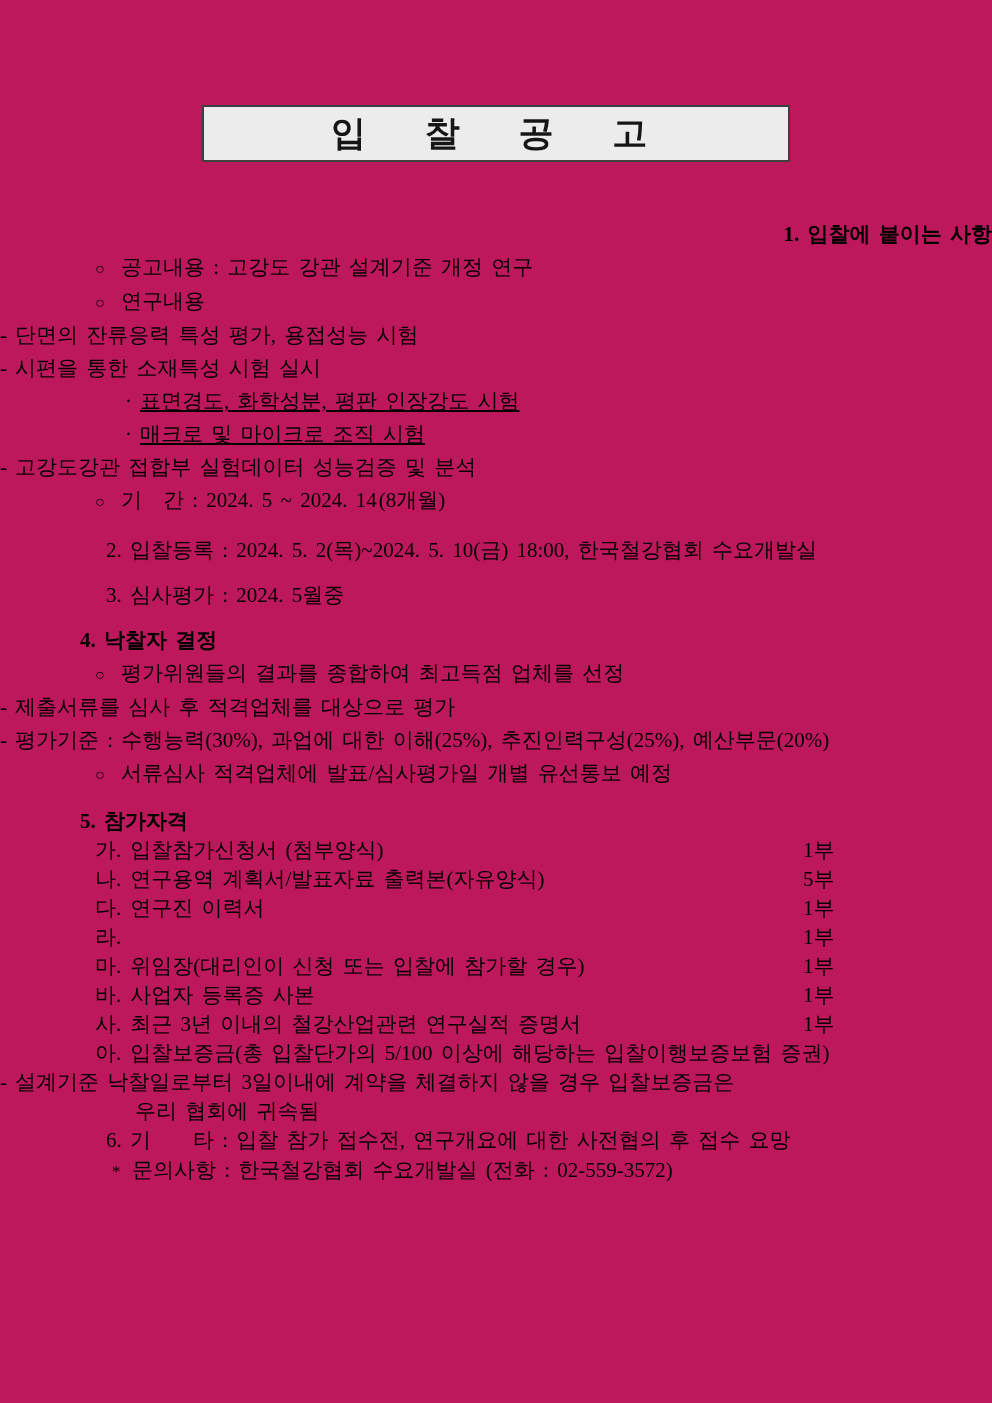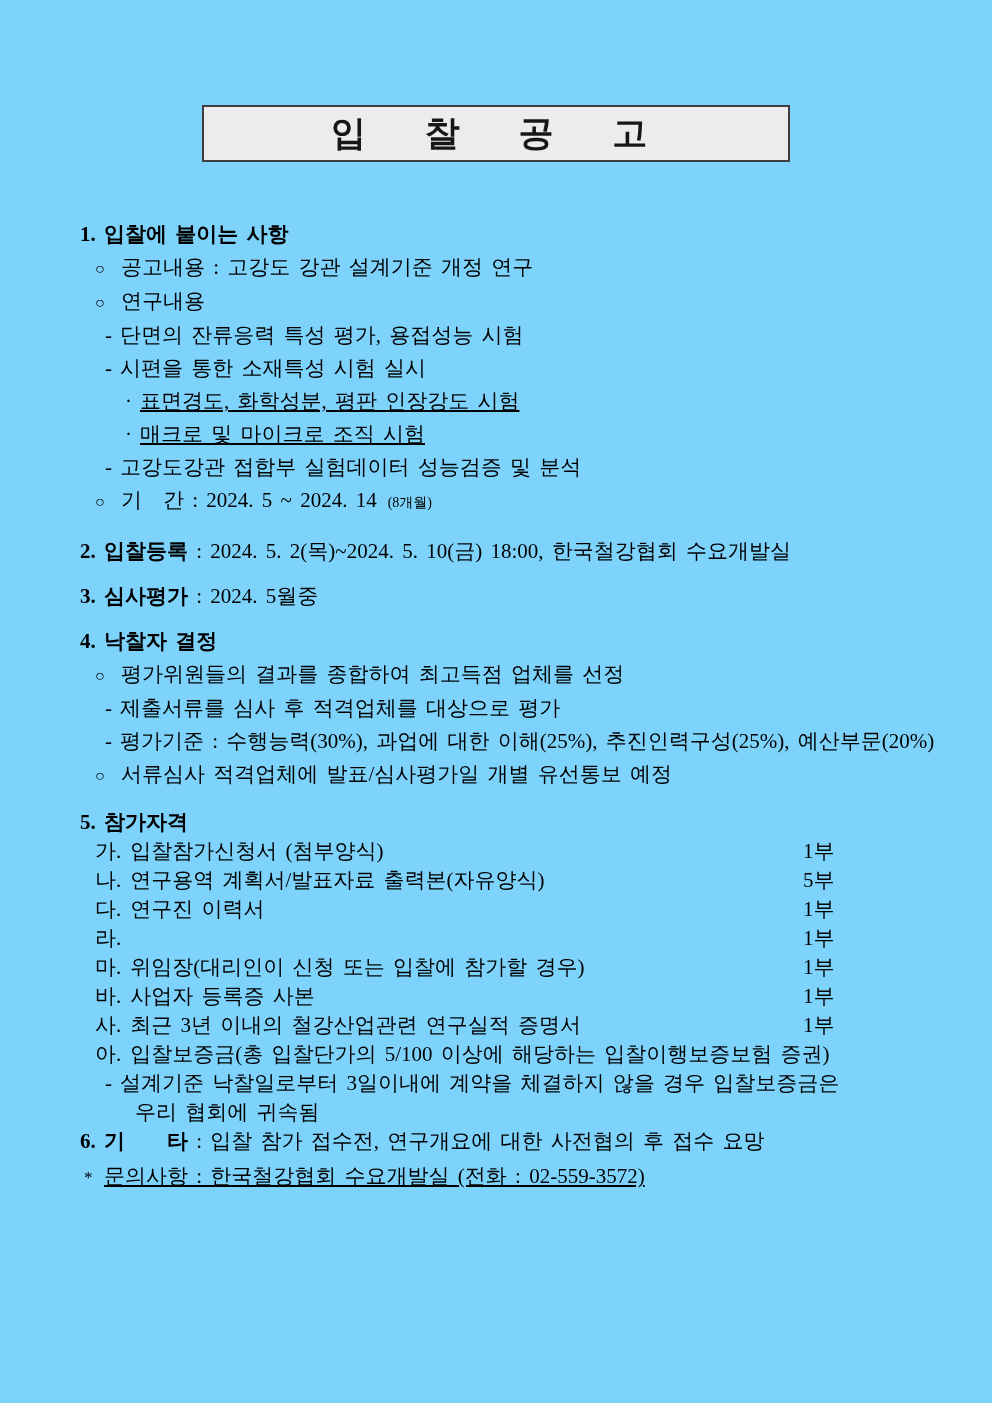--- a/index.html
+++ b/index.html
@@ -7,21 +7,21 @@
     width: 992px; height: 1403px;
     background: #ffffff;
     font-family: "Liberation Serif", "DejaVu Serif", serif;
     color: #000000;
     font-size: 21px;
   }
   .page {
     position: relative;
     width: 992px; height: 1403px;
     overflow: hidden;
-    background: #7dd3fc;
+    background: #be185d;
   }
   .title-box {
     margin: 105px 0 0 202px;
     width: 584px; height: 53px;
     border: 2px solid #3f3f3f;
     background: #ececec;
     display: flex; align-items: center; justify-content: center;
   }
   .title-text {
     font-size: 35px;
@@ -31,68 +31,67 @@
     white-space: pre;
     color: #161616;
   }
   .heading {
     margin-left: 80px;
     font-weight: bold;
     line-height: 33px;
     white-space: pre;
     word-spacing: 3px;
   }
-  .h1 { margin-top: 56px; }
+  .h1 { margin-top: 56px; text-align: right; }
   .numline {
     margin-left: 80px;
     line-height: 33px;
     white-space: pre;
     word-spacing: 3px;
   }
-  .numline .lbl { font-weight: bold; }
+  .numline .lbl { font-weight: normal; margin-left: 26px; }
   .s2 { margin-top: 16px; }
   .s3 { margin-top: 12px; }
   .h4 { margin-top: 12px; }
   .h5 { margin-top: 15px; line-height: 30px; }
   .line {
     line-height: 33px;
     white-space: pre;
     word-spacing: 3px;
   }
   .line .b { display: inline-block; }
   .line.o { padding-left: 95px; }
   .line.o .b { width: 26px; font-size: 16px; }
-  .line.d { padding-left: 105px; }
+  .line.d { }
   .line.d .b { width: 15px; }
   .line.dot { padding-left: 125px; text-decoration: underline; }
   .line.dot .b { width: 15px; }
-  .small { font-size: 14px; margin-left: 11px; }
+  .small { font-size: 21px; margin-left: 2px; }
   .rows { margin-left: 95px; width: 752px; }
   .row {
     display: flex;
     line-height: 29px;
     white-space: pre;
     word-spacing: 3px;
   }
   .row .rl { margin-right: 9px; }
   .row .copies { margin-left: auto; width: 44px; text-align: left; flex: none; }
   .subline { line-height: 29px; }
   .cont {
     margin-left: 135px;
     line-height: 29px;
     white-space: pre;
     word-spacing: 3px;
   }
   .s6 { line-height: 29px; }
   .note {
-    margin-left: 84px;
-    line-height: 40px;
+    margin-left: 112px;
+    line-height: 30px;
     white-space: pre;
     word-spacing: 3px;
-    text-decoration: underline;
   }
   .note .mk { display: inline-block; width: 20px; font-size: 17px; }
 </style>
 </head>
 <body>
 
 <div class="page">
 
   <div class="title-box">
     <div class="title-text">입 찰 공 고</div>

